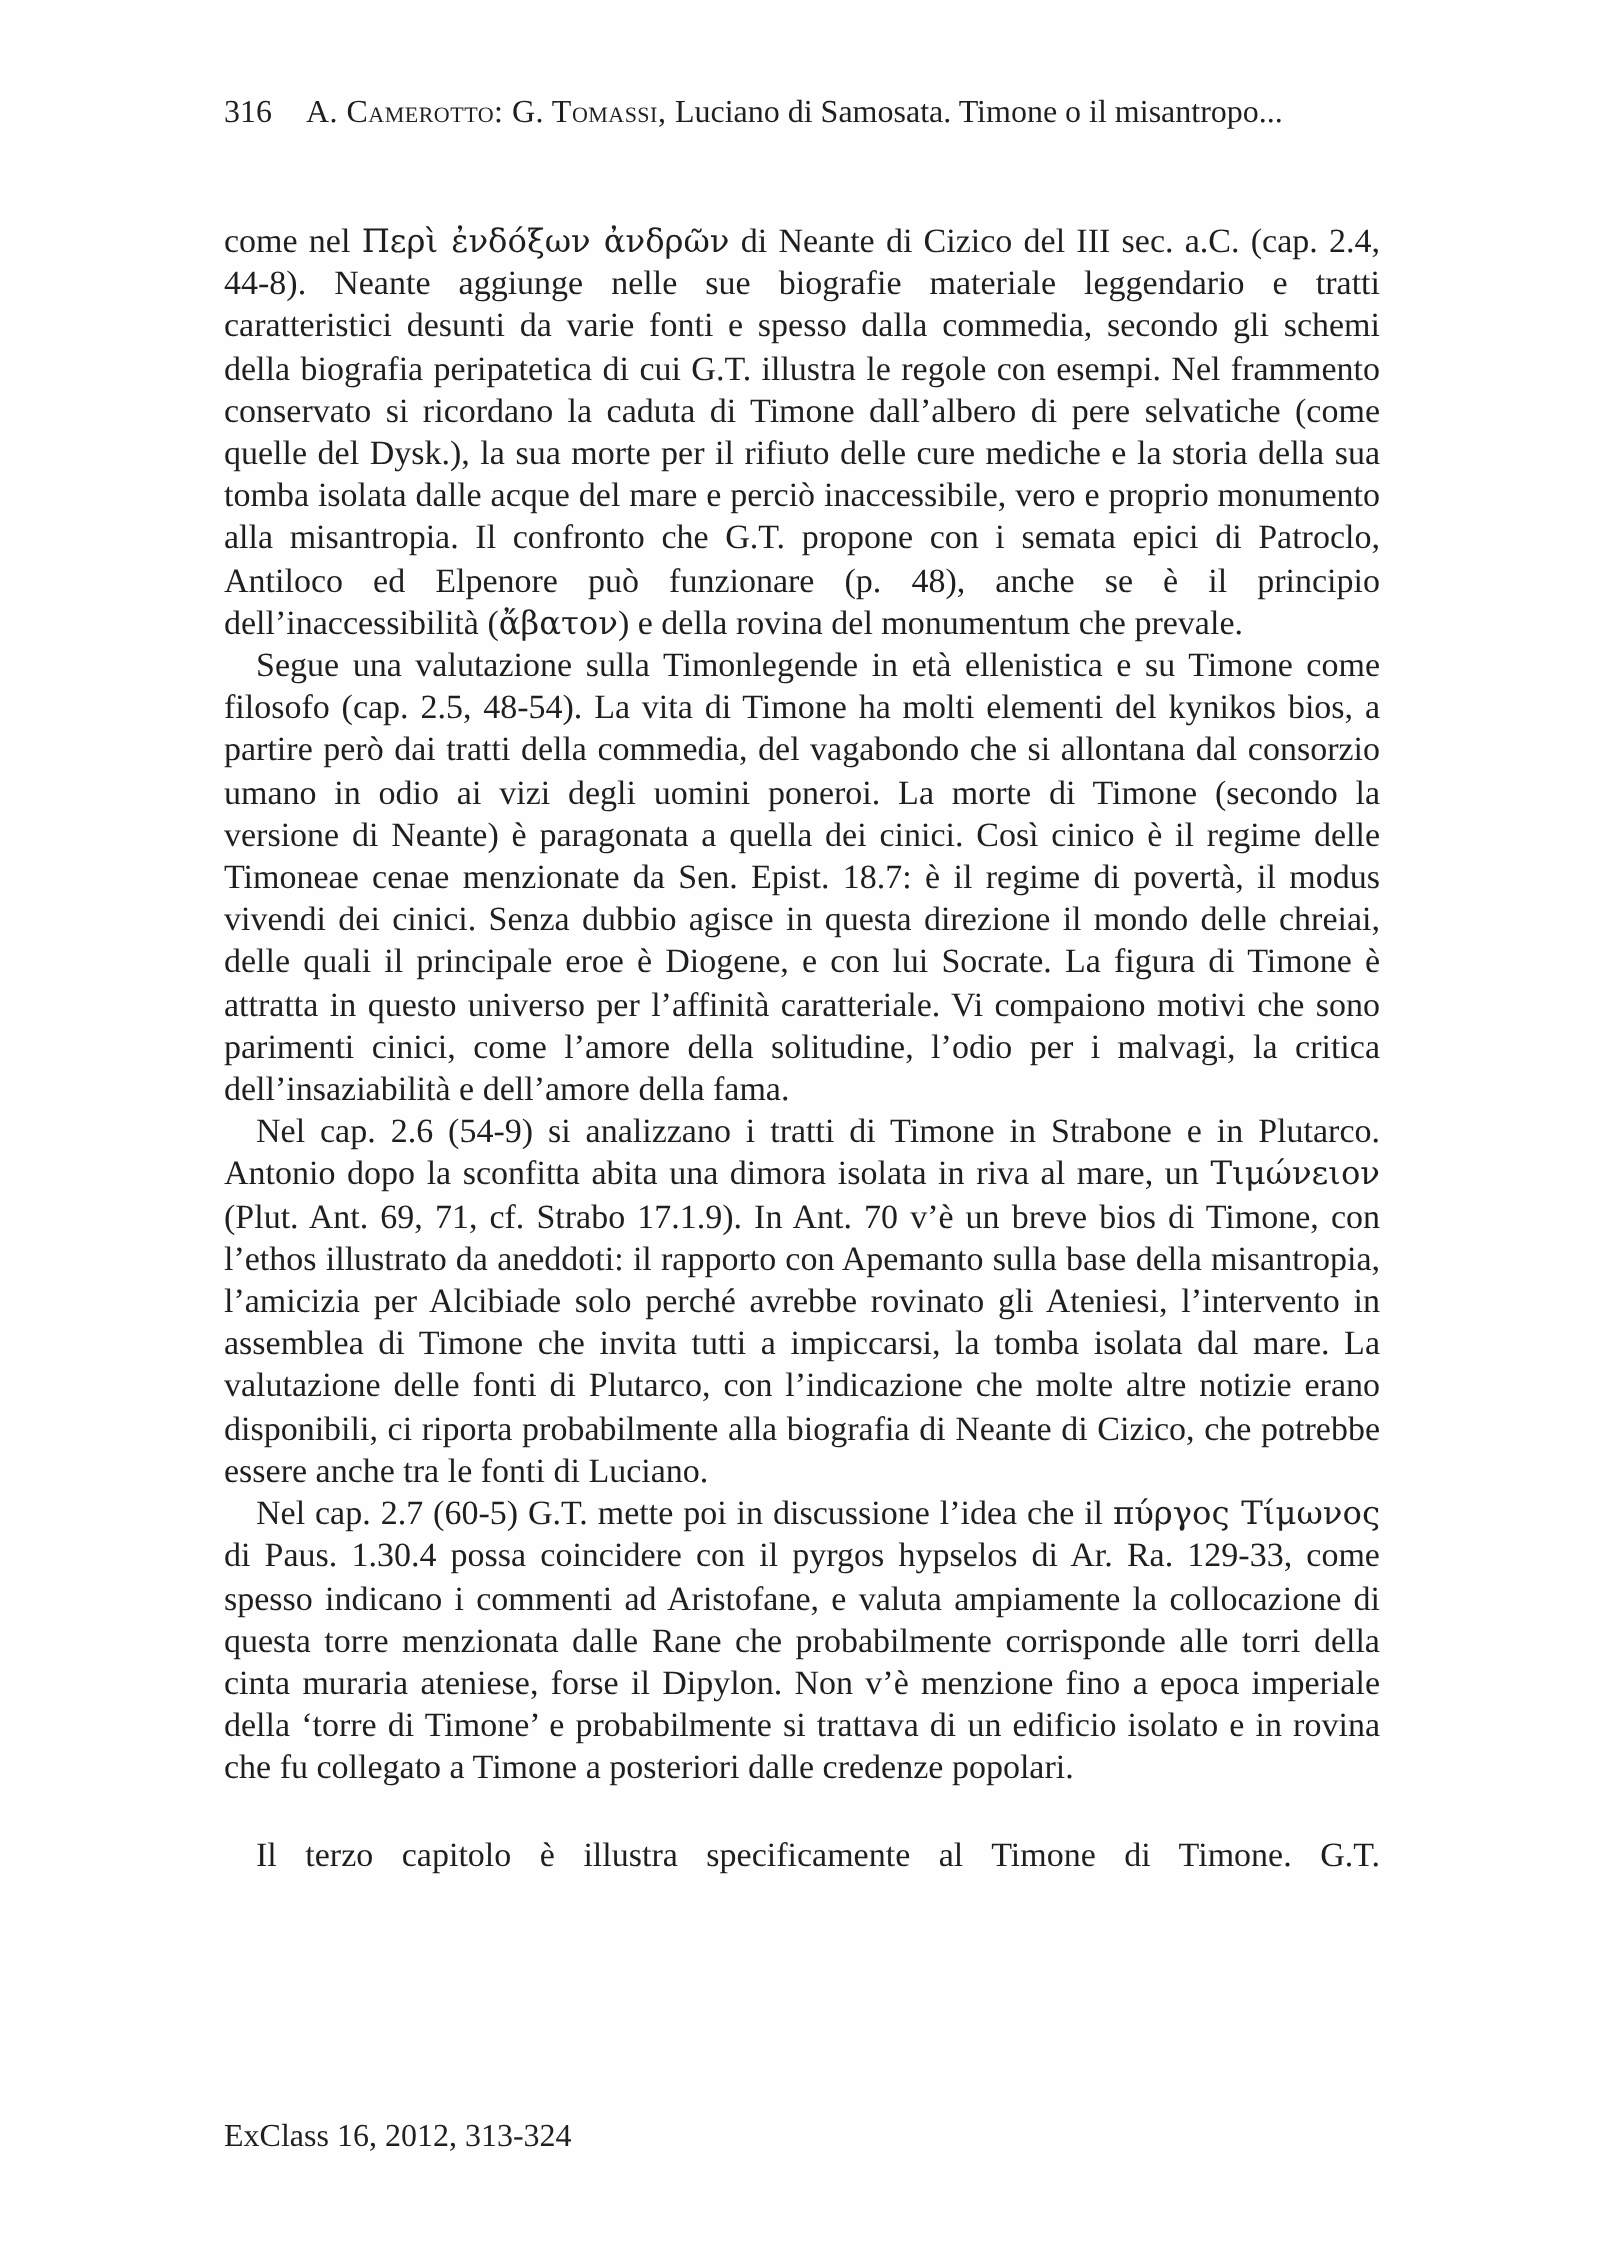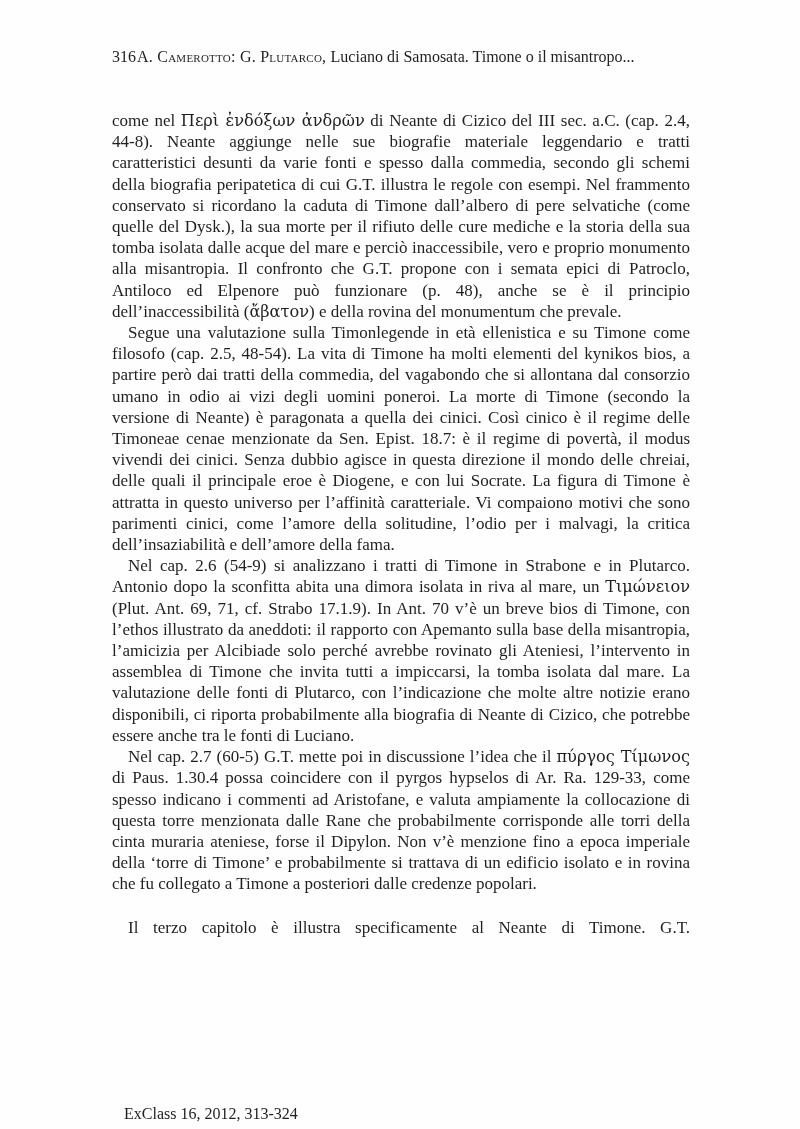--- a/index.html
+++ b/index.html
@@ -19,21 +19,21 @@
   .running-header {
     position: absolute;
     top: 47px;
     left: 112px;
     width: 578px;
     font-size: 16px;
     line-height: 20px;
     white-space: nowrap;
   }
   .page-number {
-    margin-right: 1px;
+    margin-right: 17px;
     text-align: center;
   }
   .sc {
     font-variant: small-caps;
     letter-spacing: 0.015em;
   }
   .it {
   }
   .greek {
     font-family: "DejaVu Serif", serif;
@@ -59,40 +59,39 @@
   }
   .para.spaced {
     margin-top: 22px;
   }
   .para.jlast {
     text-align-last: justify;
   }
   .journal-footer {
     position: absolute;
     top: 1060px;
-    left: 124px;
+    left: 112px;
     font-size: 16px;
     white-space: nowrap;
-    margin-top: 45px;
   }
 </style>
 </head>
 <body>
 
 <div class="page">
 
   <header class="running-header">
-    <span class="page-number">316</span><span><span class="sc">A. Camerotto: G. Plutarco, </span><span class="it">Luciano di Samosata. Timone o il misantropo...</span></span>
+    <span class="page-number">316</span><span><span class="sc">A. Camerotto: G. Tomassi, </span><span class="it">Luciano di Samosata. Timone o il misantropo...</span></span>
   </header>
 
   <main class="body-text">
       <p class="para"><span>come nel </span><span class="greek">Περὶ ἐνδόξων ἀνδρῶν</span><span> di Neante di Cizico del III sec. a.C. (cap. 2.4, 44-8). Neante aggiunge nelle sue biografie materiale leggendario e tratti caratteristici desunti da varie fonti e spesso dalla commedia, secondo gli schemi della biografia peripatetica di cui G.T. illustra le regole con esempi. Nel frammento conservato si ricordano la caduta di Timone dall’albero di pere selvatiche (come quelle del </span><span class="it">Dysk.</span><span>), la sua morte per il rifiuto delle cure mediche e la storia della sua tomba isolata dalle acque del mare e perciò inaccessibile, vero e proprio monumento alla misantropia. Il confronto che G.T. propone con i </span><span class="it">semata</span><span> epici di Patroclo, Antiloco ed Elpenore può funzionare (p. 48), anche se è il principio dell’inaccessibilità (</span><span class="greek">ἄβατον</span><span>) e della rovina del </span><span class="it">monumentum</span><span> che prevale.</span></p>
       <p class="para indent"><span>Segue una valutazione sulla </span><span class="it">Timonlegende</span><span> in età ellenistica e su Timone come filosofo (cap. 2.5, 48-54). La vita di Timone ha molti elementi del </span><span class="it">kynikos bios</span><span>, a partire però dai tratti della commedia, del vagabondo che si allontana dal consorzio umano in odio ai vizi degli uomini </span><span class="it">poneroi</span><span>. La morte di Timone (secondo la versione di Neante) è paragonata a quella dei cinici. Così cinico è il regime delle </span><span class="it">Timoneae cenae</span><span> menzionate da Sen. </span><span class="it">Epist</span><span>. 18.7: è il regime di povertà, il </span><span class="it">modus vivendi</span><span> dei cinici. Senza dubbio agisce in questa direzione il mondo delle </span><span class="it">chreiai</span><span>, delle quali il principale eroe è Diogene, e con lui Socrate. La figura di Timone è attratta in questo universo per l’affinità caratteriale. Vi compaiono motivi che sono parimenti cinici, come l’amore della solitudine, l’odio per i malvagi, la critica dell’insaziabilità e dell’amore della fama.</span></p>
       <p class="para indent"><span>Nel cap. 2.6 (54-9) si analizzano i tratti di Timone in Strabone e in Plutarco. Antonio dopo la sconfitta abita una dimora isolata in riva al mare, un </span><span class="greek">Τιμώνειον</span><span> (Plut. </span><span class="it">Ant</span><span>. 69, 71, cf. Strabo 17.1.9). In </span><span class="it">Ant</span><span>. 70 v’è un breve </span><span class="it">bios</span><span> di Timone, con l’</span><span class="it">ethos</span><span> illustrato da aneddoti: il rapporto con Apemanto sulla base della misantropia, l’amicizia per Alcibiade solo perché avrebbe rovinato gli Ateniesi, l’intervento in assemblea di Timone che invita tutti a impiccarsi, la tomba isolata dal mare. La valutazione delle fonti di Plutarco, con l’indicazione che molte altre notizie erano disponibili, ci riporta probabilmente alla biografia di Neante di Cizico, che potrebbe essere anche tra le fonti di Luciano.</span></p>
       <p class="para indent"><span>Nel cap. 2.7 (60-5) G.T. mette poi in discussione l’idea che il </span><span class="greek">πύργος Τίμωνος</span><span> di Paus. 1.30.4 possa coincidere con il </span><span class="it">pyrgos hypselos</span><span> di Ar. </span><span class="it">Ra</span><span>. 129-33, come spesso indicano i commenti ad Aristofane, e valuta ampiamente la collocazione di questa torre menzionata dalle </span><span class="it">Rane</span><span> che probabilmente corrisponde alle torri della cinta muraria ateniese, forse il </span><span class="it">Dipylon</span><span>. Non v’è menzione fino a epoca imperiale della ‘torre di Timone’ e probabilmente si trattava di un edificio isolato e in rovina che fu collegato a Timone a posteriori dalle credenze popolari.</span></p>
-      <p class="para indent spaced jlast"><span>Il terzo capitolo è illustra specificamente al </span><span class="it">Neante</span><span> di Timone. G.T.</span></p>
+      <p class="para indent spaced jlast"><span>Il terzo capitolo è illustra specificamente al </span><span class="it">Timone</span><span> di Timone. G.T.</span></p>
     </main>
 
   <footer class="journal-footer">
     <span><span class="it">ExClass</span><span> 16, 2012, 313-324</span></span>
   </footer>
 
 </div>
 
 </body></html>

